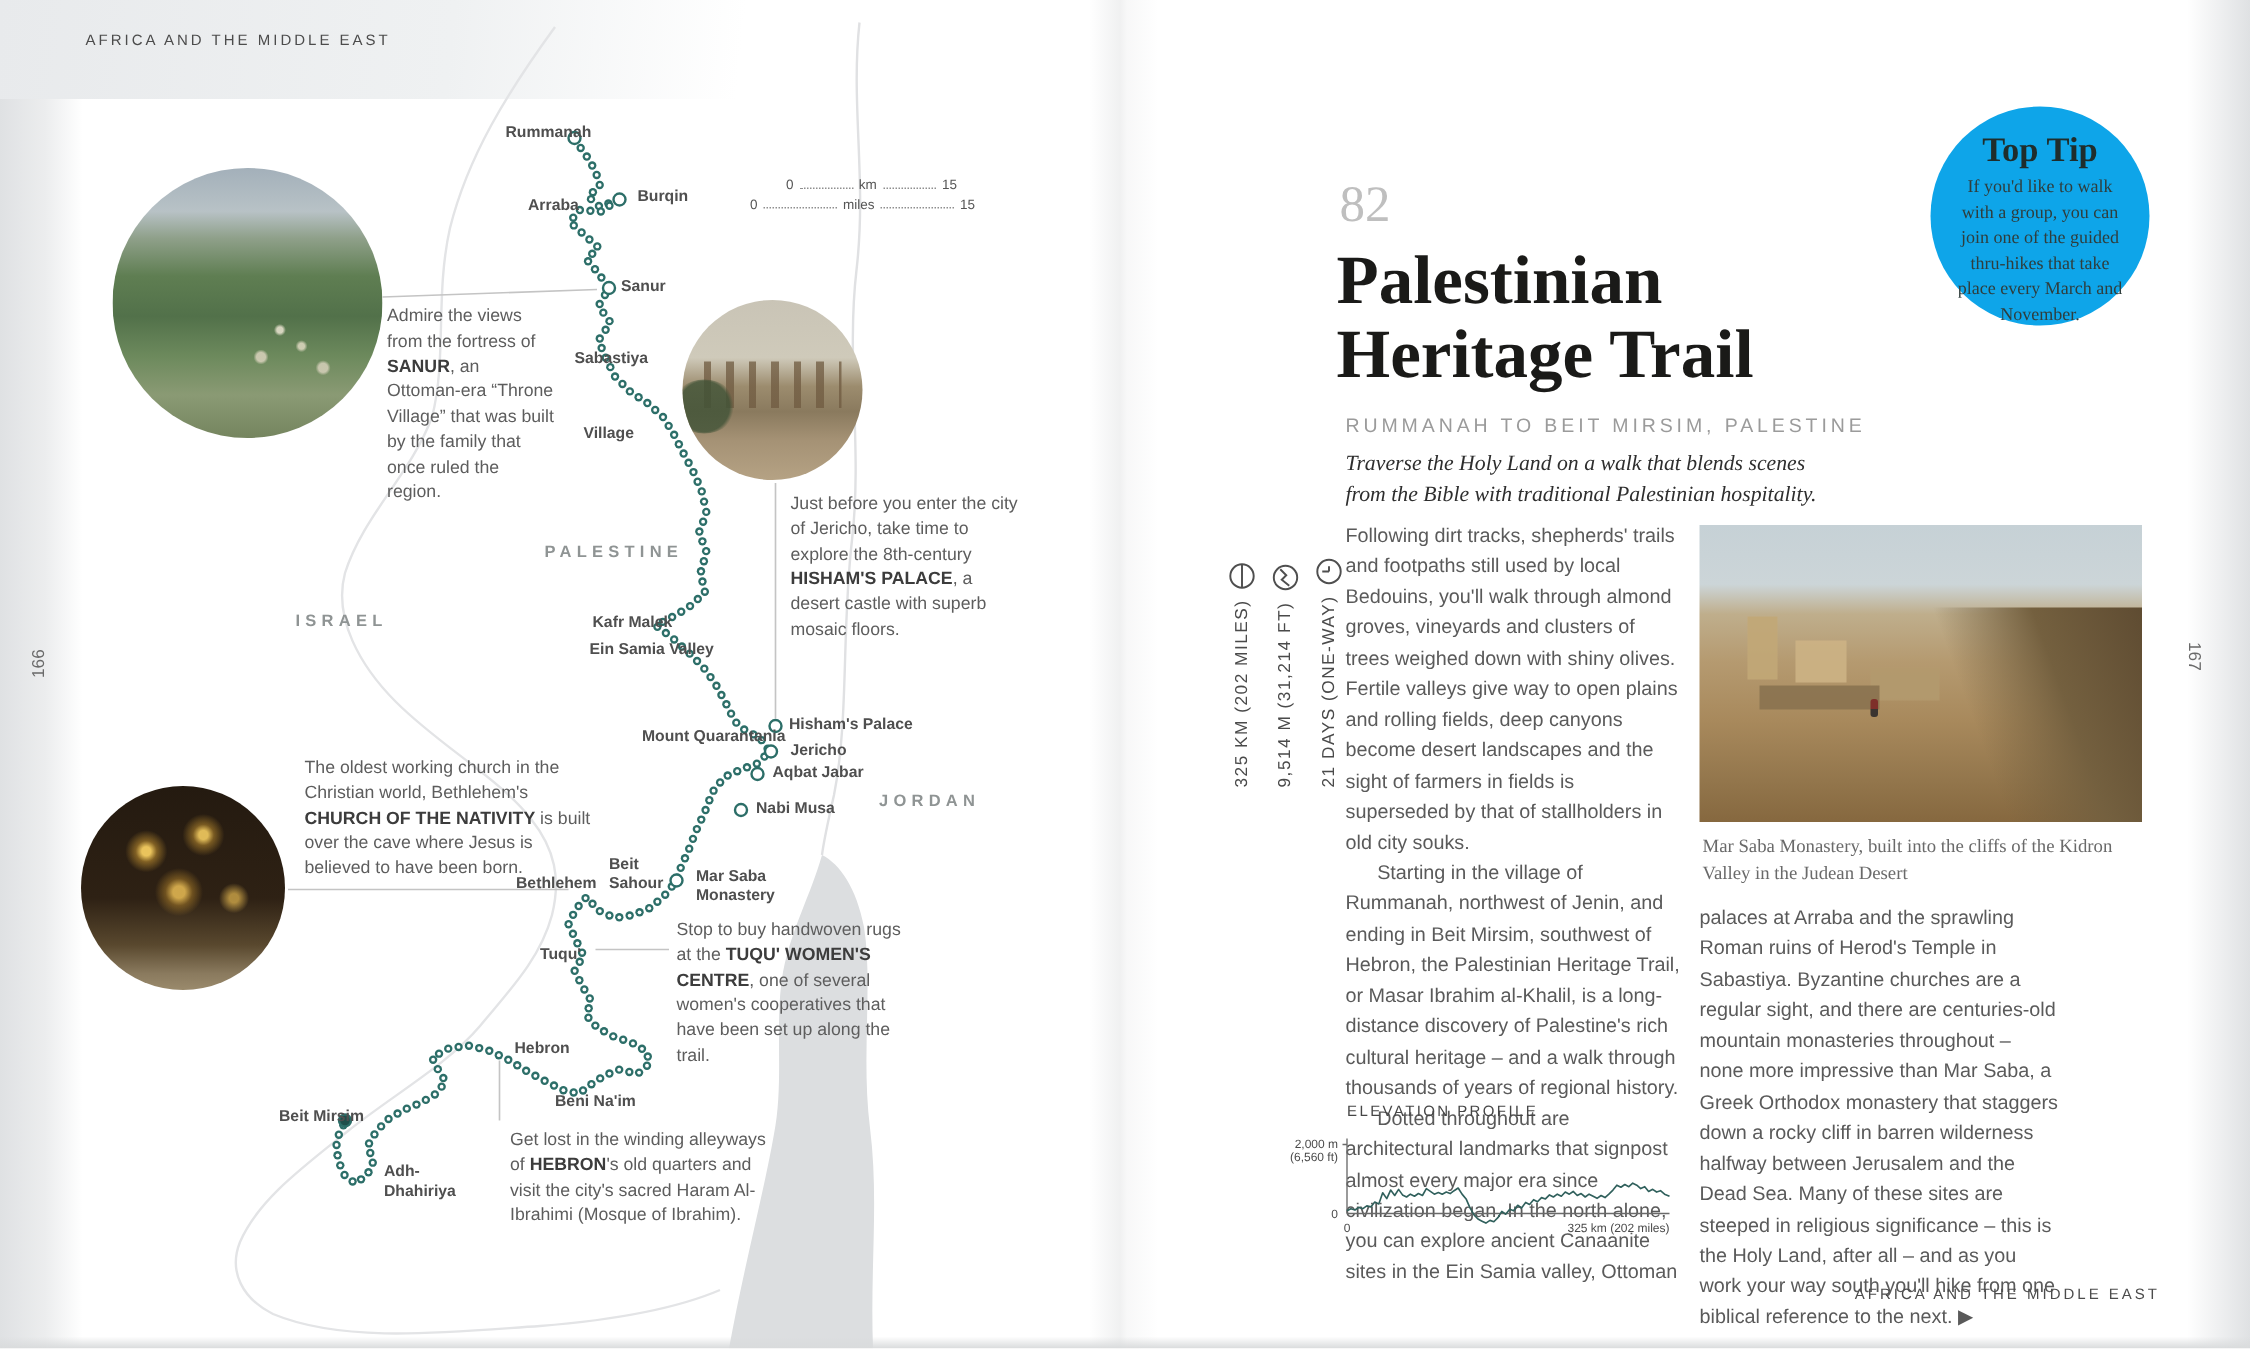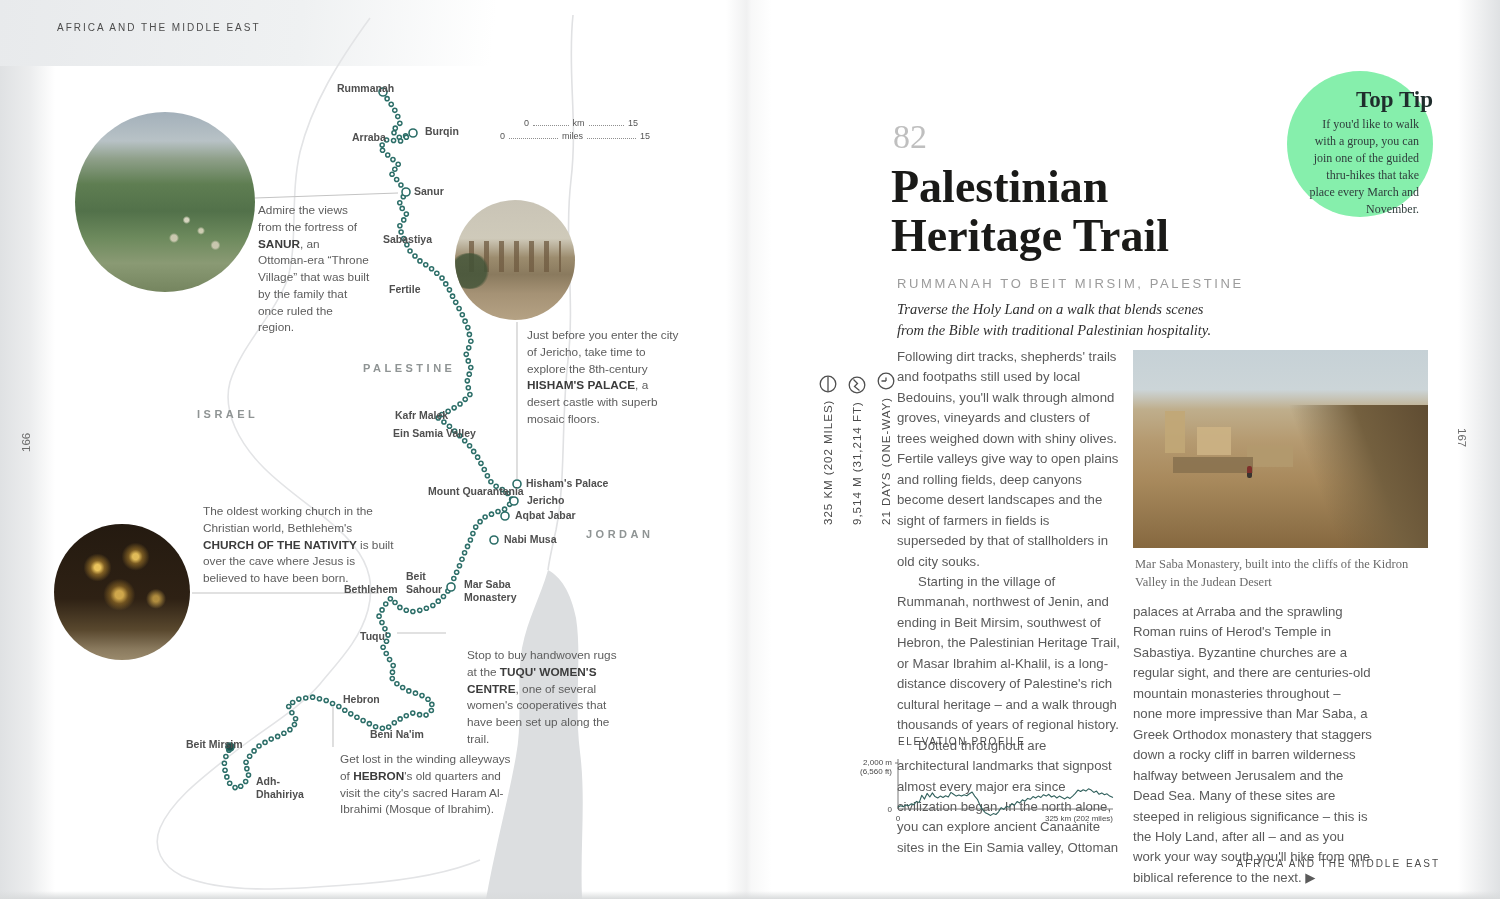--- a/index.html
+++ b/index.html
@@ -484,21 +484,21 @@
           <circle cx="230" cy="747" r="4" fill="#1e4f4b" stroke="#2c6e68" stroke-width="1.6"></circle>
         </g>
     </svg>
 
     <div id="map-labels">
         <div class="place" style="left: 337px; top: 82px;">Rummanah</div>
         <div class="place" style="left: 352px; top: 131px;">Arraba</div>
         <div class="place" style="left: 425px; top: 125px;">Burqin</div>
         <div class="place" style="left: 414px; top: 185px;">Sanur</div>
         <div class="place" style="left: 383px; top: 233px;">Sabastiya</div>
-        <div class="place" style="left: 389px; top: 283px;">Fertile</div>
+        <div class="place" style="left: 389px; top: 283px;">Village</div>
         <div class="place" style="left: 395px; top: 409px;">Kafr Malek</div>
         <div class="place" style="left: 393px; top: 427px;">Ein Samia Valley</div>
         <div class="place" style="left: 428px; top: 485px;">Mount Quarantania</div>
         <div class="place" style="left: 526px; top: 477px;">Hisham's Palace</div>
         <div class="place" style="left: 527px; top: 494px;">Jericho</div>
         <div class="place" style="left: 515px; top: 509px;">Aqbat Jabar</div>
         <div class="place" style="left: 504px; top: 533px;">Nabi Musa</div>
         <div class="place" style="left: 344px; top: 583px;">Bethlehem</div>
         <div class="place" style="left: 406px; top: 570px;">Beit
 Sahour</div>
@@ -533,26 +533,26 @@
       </div>
 
     <div class="photo photo-1"></div>
     <div class="photo photo-2"></div>
     <div class="photo photo-3"></div>
 
     <div id="annotations">
         <div class="ann" style="left: 258px; top: 202px; width: 112px;"><span>Admire the views from the fortress of </span><b>SANUR</b><span>, an Ottoman-era “Throne Village” that was built by the family that once ruled the region.</span></div>
         <div class="ann" style="left: 527px; top: 327px; width: 155px;"><span>Just before you enter the city of Jericho, take time to explore the 8th-century </span><b>HISHAM'S PALACE</b><span>, a desert castle with superb mosaic floors.</span></div>
         <div class="ann" style="left: 203px; top: 503px; width: 192px;"><span>The oldest working church in the Christian world, Bethlehem's </span><b>CHURCH OF THE NATIVITY</b><span> is built over the cave where Jesus is believed to have been born.</span></div>
-        <div class="ann" style="left: 451px; top: 647px; width: 155px; margin-left: 16px;"><span>Stop to buy handwoven rugs at the </span><b>TUQU' WOMEN'S CENTRE</b><span>, one of several women's cooperatives that have been set up along the trail.</span></div>
+        <div class="ann" style="left: 451px; top: 611px; width: 155px;"><span>Stop to buy handwoven rugs at the </span><b>TUQU' WOMEN'S CENTRE</b><span>, one of several women's cooperatives that have been set up along the trail.</span></div>
         <div class="ann" style="left: 340px; top: 751px; width: 180px;"><span>Get lost in the winding alleyways of </span><b>HEBRON</b><span>'s old quarters and visit the city's sacred Haram Al-Ibrahimi (Mosque of Ibrahim).</span></div>
       </div>
   </div>
 
-  <div class="toptip" style="background: #86efac; text-align: right;">
+  <div class="toptip" style="background: #0ea5e9;">
     <div class="tt-title">Top Tip</div>
     <div class="tt-body">If you'd like to walk with a group, you can join one of the guided thru-hikes that take place every March and November.</div>
   </div>
 
   <div class="art-number">82</div>
   <div class="art-title"><span>Palestinian</span><br><span>Heritage Trail</span></div>
   <div class="art-subtitle">RUMMANAH TO BEIT MIRSIM, PALESTINE</div>
   <div class="art-intro">Traverse the Holy Land on a walk that blends scenes from the Bible with traditional Palestinian hospitality.</div>
 
   <div id="stats">

